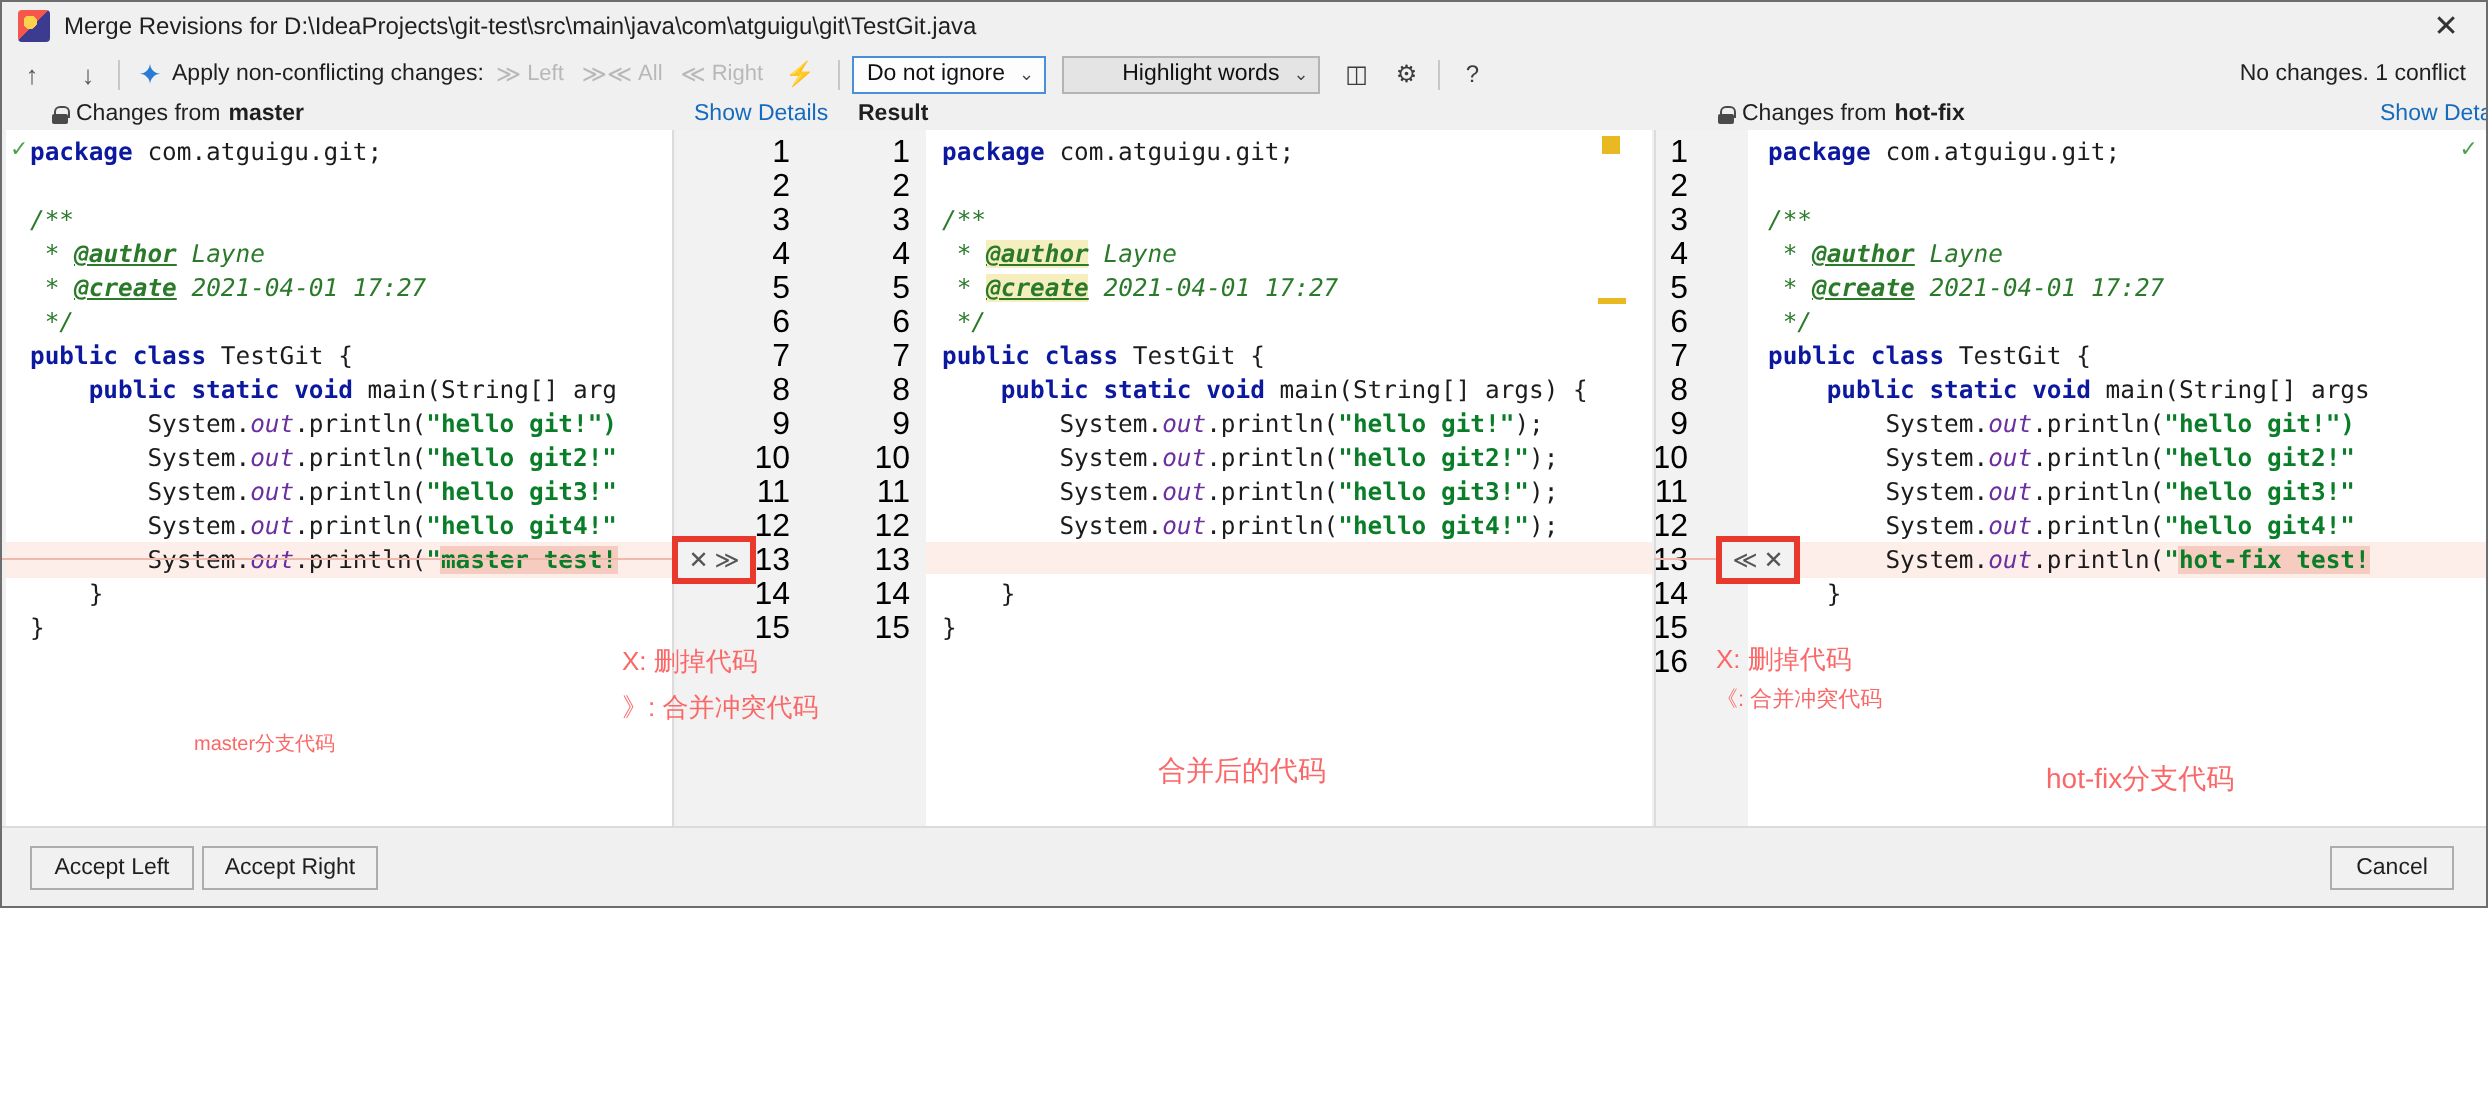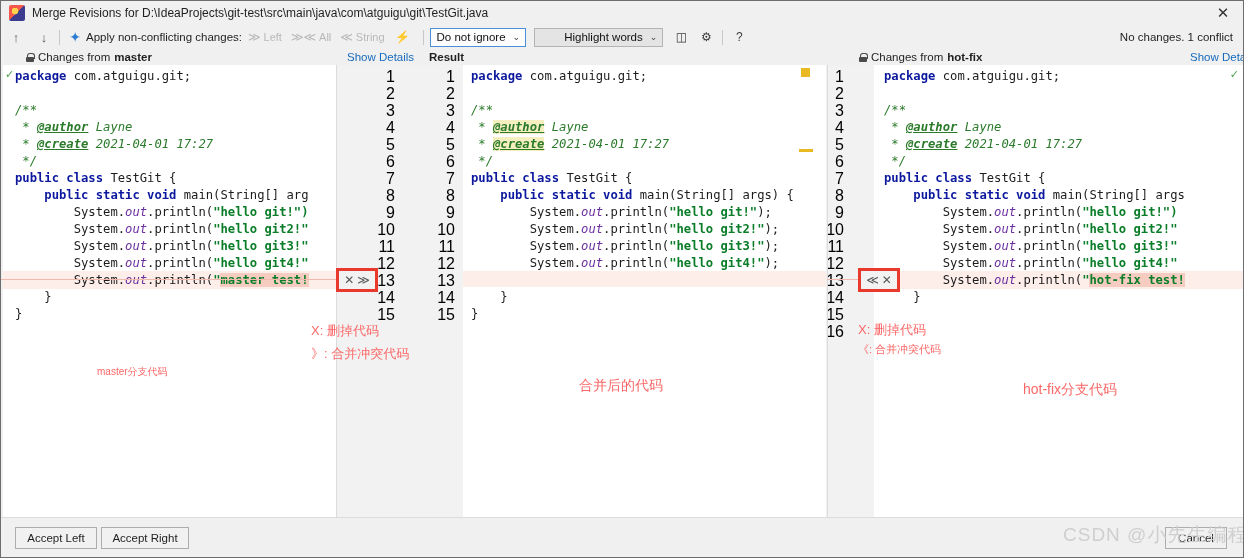--- a/index.html
+++ b/index.html
@@ -4,21 +4,21 @@
 <style>
   * { box-sizing: border-box; }
   html, body {
     margin: 0; padding: 0;
     background: #ffffff;
     font-family: "Liberation Sans", sans-serif;
   }
   #root {
     position: relative;
     width: 1244px;
-    height: 558px;
+    height: 454px;
     background: #f0f0f0;
     border: 1px solid #6d6d6d;
     overflow: hidden;
     text-decoration: underline;
   }
 
   
   .titlebar {
     position: absolute; left: 0; top: 0;
     width: 1244px; height: 24px;
@@ -186,21 +186,21 @@
     <div class="chg">
       <span class="gl">≫</span>
       <span>Left</span>
     </div>
     <div class="chg">
       <span class="gl">≫≪</span>
       <span>All</span>
     </div>
     <div class="chg">
       <span class="gl">≪</span>
-      <span>String</span>
+      <span>Right</span>
     </div>
     <div class="tbtn" style="color:#d0d0d0;font-size:12px;margin-right:4px;">⚡</div>
     <div class="sep"></div>
     <div class="combo blue">
       <span>Do not ignore</span>
       <span class="caret">⌄</span>
     </div>
     <div style="width:8px"></div>
     <div class="combo combo2">
       <span>Highlight words</span>

